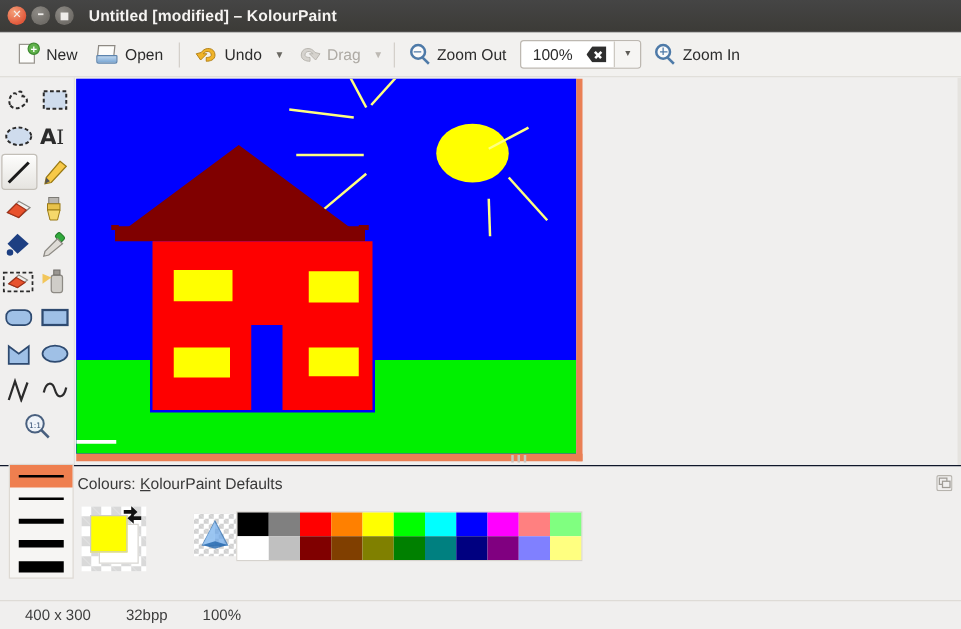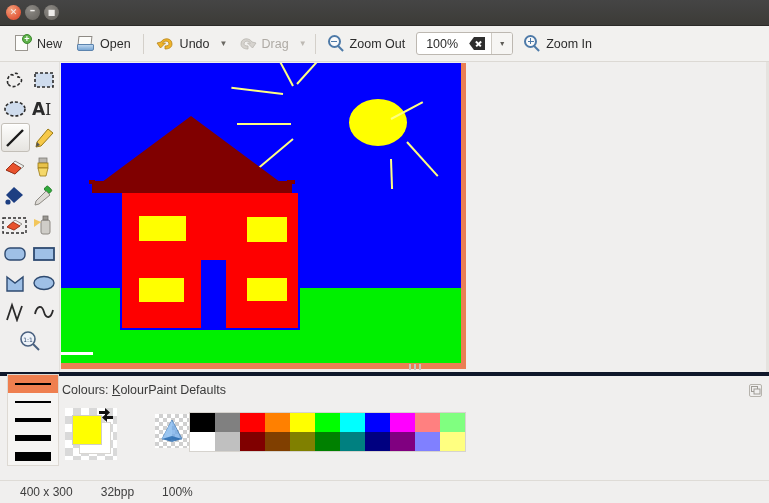--- a/index.html
+++ b/index.html
@@ -224,21 +224,21 @@
     position:absolute; left:288px; top:36px; width:58px; height:47px;
     background:#ffff00; border-radius:50%;
   }
   .ray { position:absolute; background:#ffff80; transform-origin: left center; }
   .whiteline { position:absolute; left:0px; top:289px; width:32px; height:3px; background:#ffffff; }
 
   
   .colordock {
     flex: 0 0 108px; height: 108px;
     background: #f0efee; position: relative;
-    border-top: 4px solid #0f172a;
+    border-top: 1px solid #0f172a;
   }
   .lw-outer {
     position: absolute; left: 7px; top: -2px;
     width: 52px; height: 92px;
     background: #f6f5f3; border: 1px solid #ddd9d3;
     display: flex; flex-direction: column; align-items: center;
     padding-top: 0px;
   }
   .lw-item {
     width: 50px; height: 18px; display: flex;
@@ -319,20 +319,21 @@
       <div class="wbtn close">
           <span class="glyph">✕</span>
         </div>
       <div class="wbtn min">
           <span class="glyph">–</span>
         </div>
       <div class="wbtn max">
           <span class="glyph">■</span>
         </div>
     </div>
+    <div class="wtitle">Untitled [modified] – KolourPaint</div>
   </div>
 
   <div class="toolbar">
 
     <div class="tbitem">
       <span class="ic ic-new">
         <span class="page"></span>
           <span class="plus">+</span>
       </span>
       <span>New</span>

